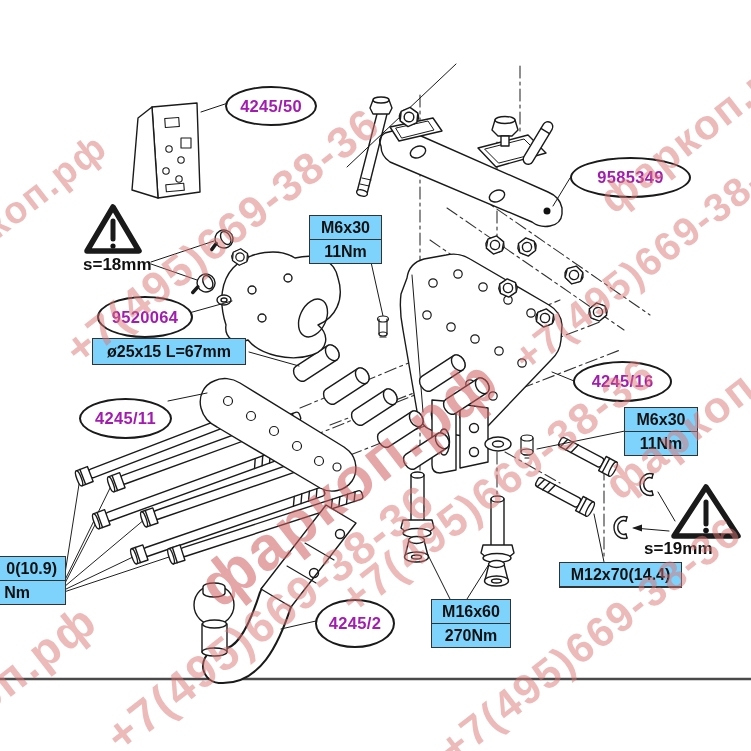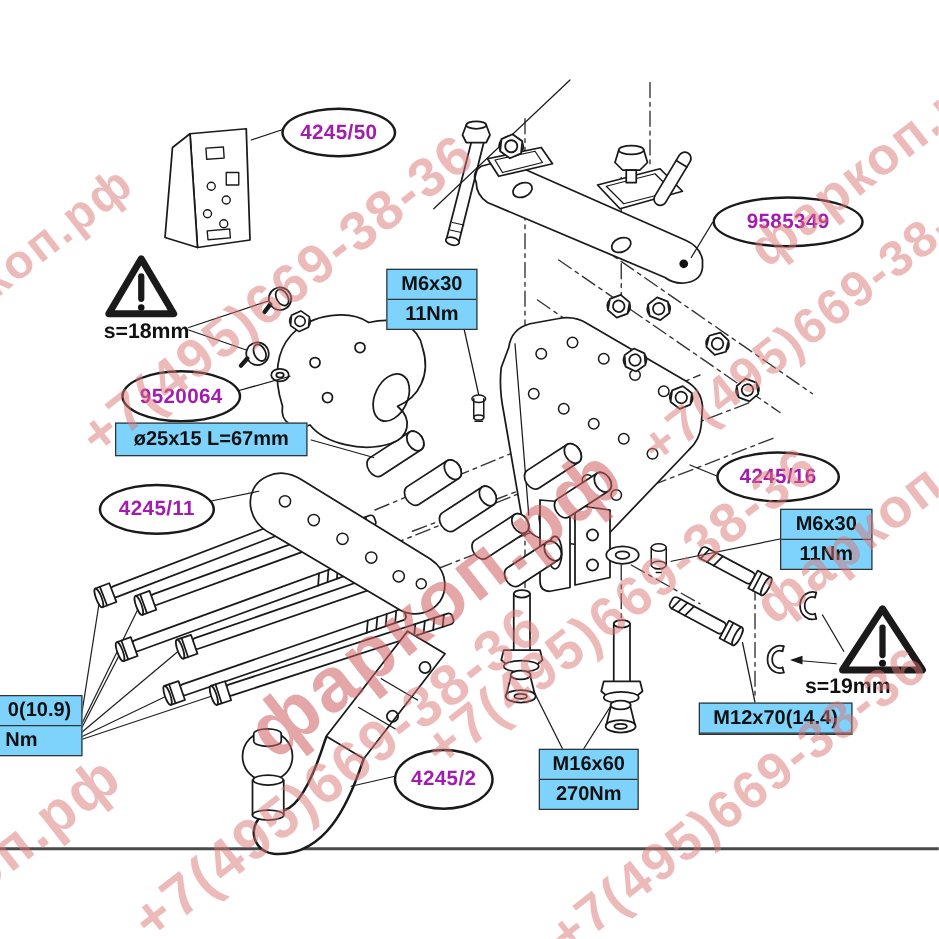--- a/index.html
+++ b/index.html
@@ -337,21 +337,21 @@
 <div class="lbl-layer">
 
   <div class="oval" style="left:225px;top:86px;width:88px;height:36px">4245/50</div>
 
   <div class="oval" style="left:570px;top:157px;width:117px;height:37px">9585349</div>
 
   <div class="oval" style="left:97px;top:296px;width:92px;height:38px">9520064</div>
 
   <div class="oval" style="left:573px;top:361px;width:95px;height:37px">4245/16</div>
 
-  <div class="oval" style="left:79px;top:387px;width:89px;height:37px">4245/11</div>
+  <div class="oval" style="left:79px;top:398px;width:89px;height:37px">4245/11</div>
 
   <div class="oval" style="left:315px;top:599px;width:76px;height:45px">4245/2</div>
 
   <div class="spec" style="left:309px;top:215px;width:71px">
     <div class="l1">M6x30</div>
     <div class="l2">11Nm</div>
   </div>
 
   <div class="spec single" style="left:92px;top:338px;width:152px">
     <div class="l1">ø25x15 L=67mm</div>

